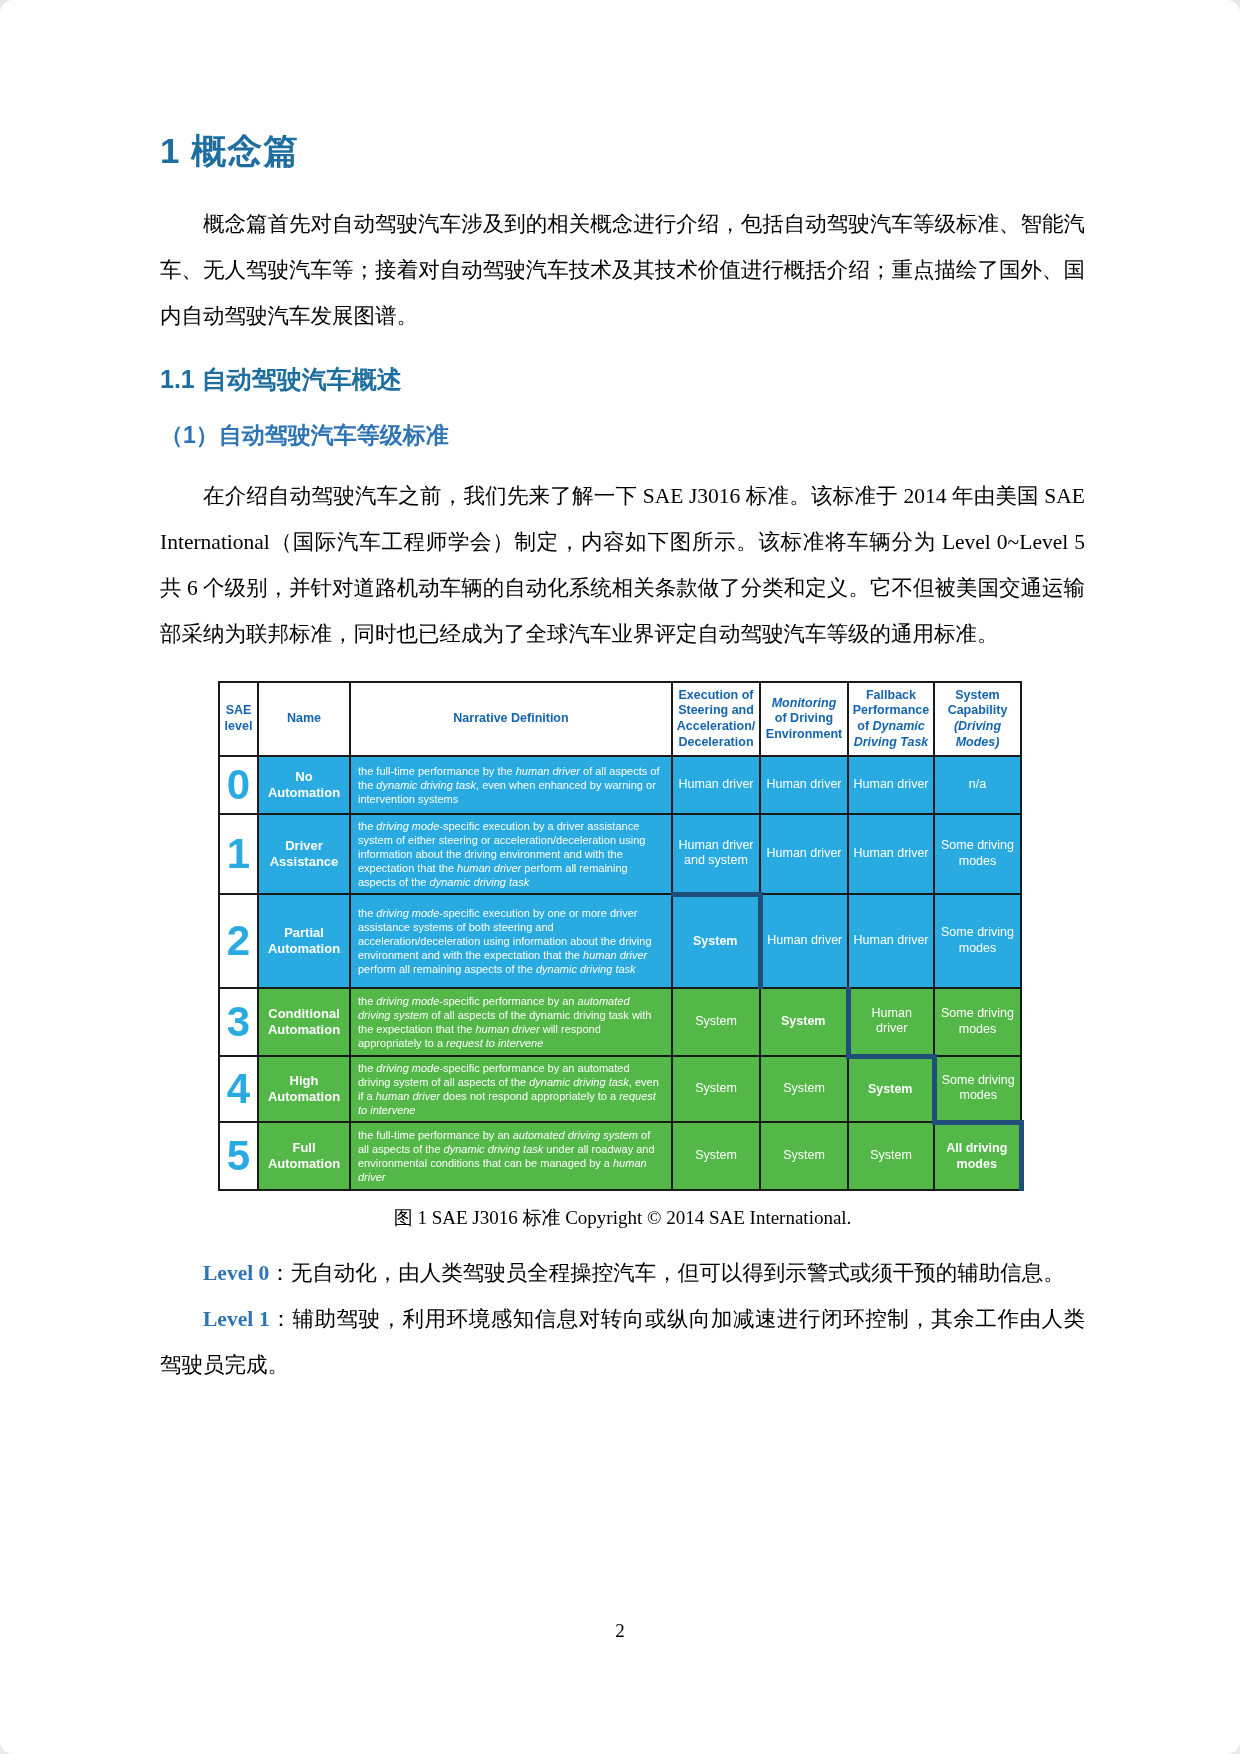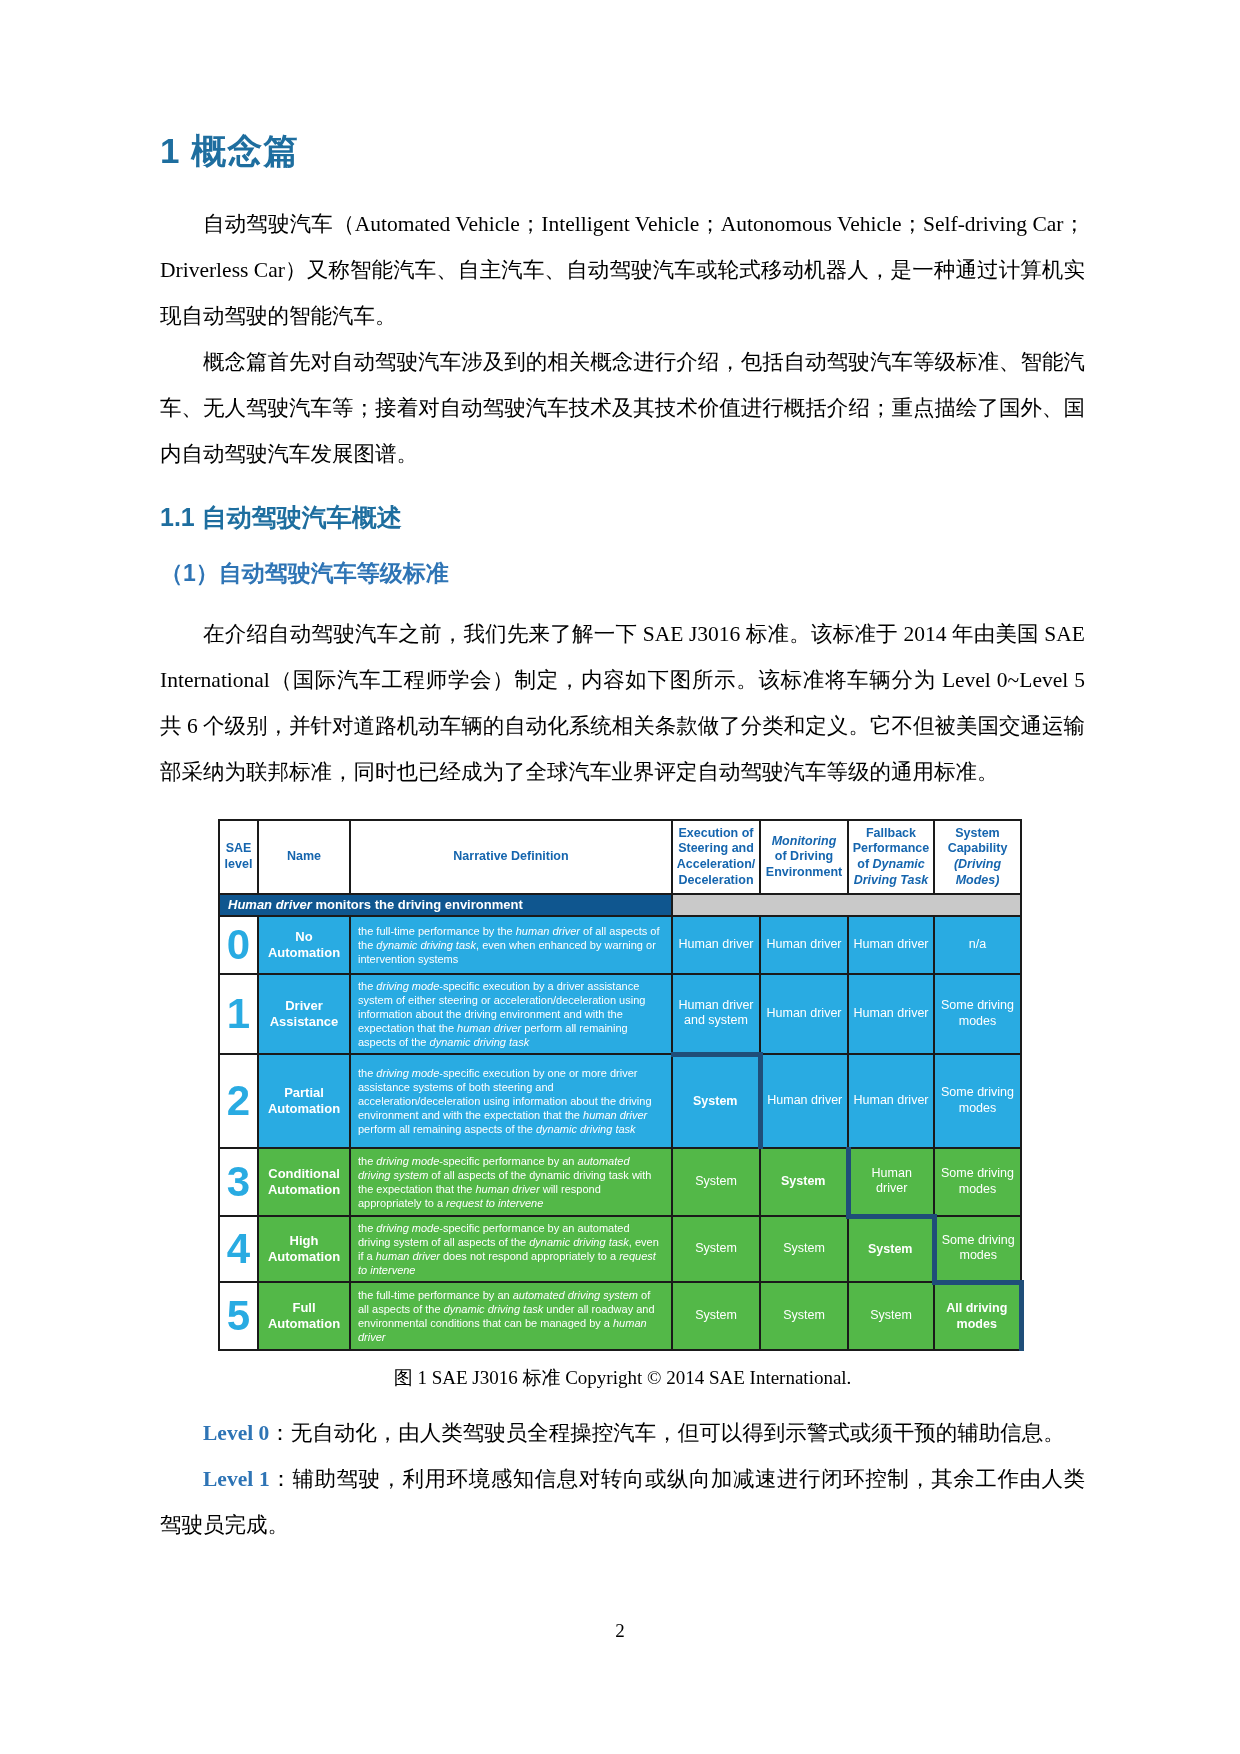--- a/index.html
+++ b/index.html
@@ -4,21 +4,21 @@
 <style>
   :root{
     --cyan:#29ABE2; --green:#53B848; --bar-blue:#0F568F; --bar-green:#0D9B49;
     --gray:#C9C9C9; --stair:#1F4E79; --head-text:#1565AE;
     --heading:#1E6E9F; --subheading:#2E74B5; --ink:#000;
   }
   html,body{margin:0;padding:0;background:#e8e8e8;}
   .page{
     width:1240px;height:1754px;background:#fff;position:relative;margin:0 auto;
     font-family:"Liberation Serif","DejaVu Serif",serif;color:var(--ink);
-    overflow:hidden;box-sizing:border-box;
+    overflow:hidden;box-sizing:border-box;border-radius:13px;
   }
   .content{padding:128px 155px 0 160px;}
   h1.sec{
     font-family:"Liberation Sans","DejaVu Sans",sans-serif;
     font-size:35px;font-weight:bold;color:var(--heading);
     margin:0 0 26px 0;letter-spacing:1px;
   }
   h2.sec{
     font-family:"Liberation Sans","DejaVu Sans",sans-serif;
     font-size:25px;font-weight:bold;color:var(--heading);
@@ -78,21 +78,20 @@
   }
 </style>
 </head>
 <body>
 
 <div class="page">
   <div class="content">
 
     <h1 class="sec">1  概念篇</h1>
 
-    <p class="body">自动驾驶汽车（Automated Vehicle；Intelligent Vehicle；Autonomous Vehicle；Self-driving Car；Driverless Car）又称智能汽车、自主汽车、自动驾驶汽车或轮式移动机器人，是一种通过计算机实现自动驾驶的智能汽车。</p>
     <p class="body">概念篇首先对自动驾驶汽车涉及到的相关概念进行介绍，包括自动驾驶汽车等级标准、智能汽车、无人驾驶汽车等；接着对自动驾驶汽车技术及其技术价值进行概括介绍；重点描绘了国外、国内自动驾驶汽车发展图谱。</p>
 
     <h2 class="sec">1.1  自动驾驶汽车概述</h2>
     <h3 class="sec">（1）自动驾驶汽车等级标准</h3>
 
     <p class="body">在介绍自动驾驶汽车之前，我们先来了解一下 SAE J3016 标准。该标准于 2014 年由美国 SAE International（国际汽车工程师学会）制定，内容如下图所示。该标准将车辆分为 Level 0~Level 5 共 6 个级别，并针对道路机动车辆的自动化系统相关条款做了分类和定义。它不但被美国交通运输部采纳为联邦标准，同时也已经成为了全球汽车业界评定自动驾驶汽车等级的通用标准。</p>
 
     <figure class="tbl">
       <table class="sae">
         <colgroup>
@@ -109,24 +108,20 @@
               <th>SAE<br>level</th>
               <th>Name</th>
               <th>Narrative Definition</th>
               <th>Execution of<br>Steering and<br>Acceleration/<br>Deceleration</th>
               <th><i>Monitoring</i><br>of Driving<br>Environment</th>
               <th>Fallback<br>Performance<br>of <i>Dynamic<br>Driving Task</i></th>
               <th>System<br>Capability<br><i>(Driving<br>Modes)</i></th>
             </tr>
           </thead>
         <tbody>
-            <tr class="bar bar1">
-              <td class="lbl" colspan="3"><i>Human driver</i> monitors the driving environment</td>
-              <td class="gray" colspan="4"></td>
-            </tr>
             <tr class="blue r0">
               <td class="level">0</td>
               <td class="name fill">No Automation</td>
               <td class="def fill">the full-time performance by the <i>human driver</i> of all aspects of the <i>dynamic driving task</i>, even when enhanced by warning or intervention systems</td>
               <td class="val fill">Human driver</td>
               <td class="val fill">Human driver</td>
               <td class="val fill">Human driver</td>
               <td class="val fill">n/a</td>
             </tr>
             <tr class="blue r1">

